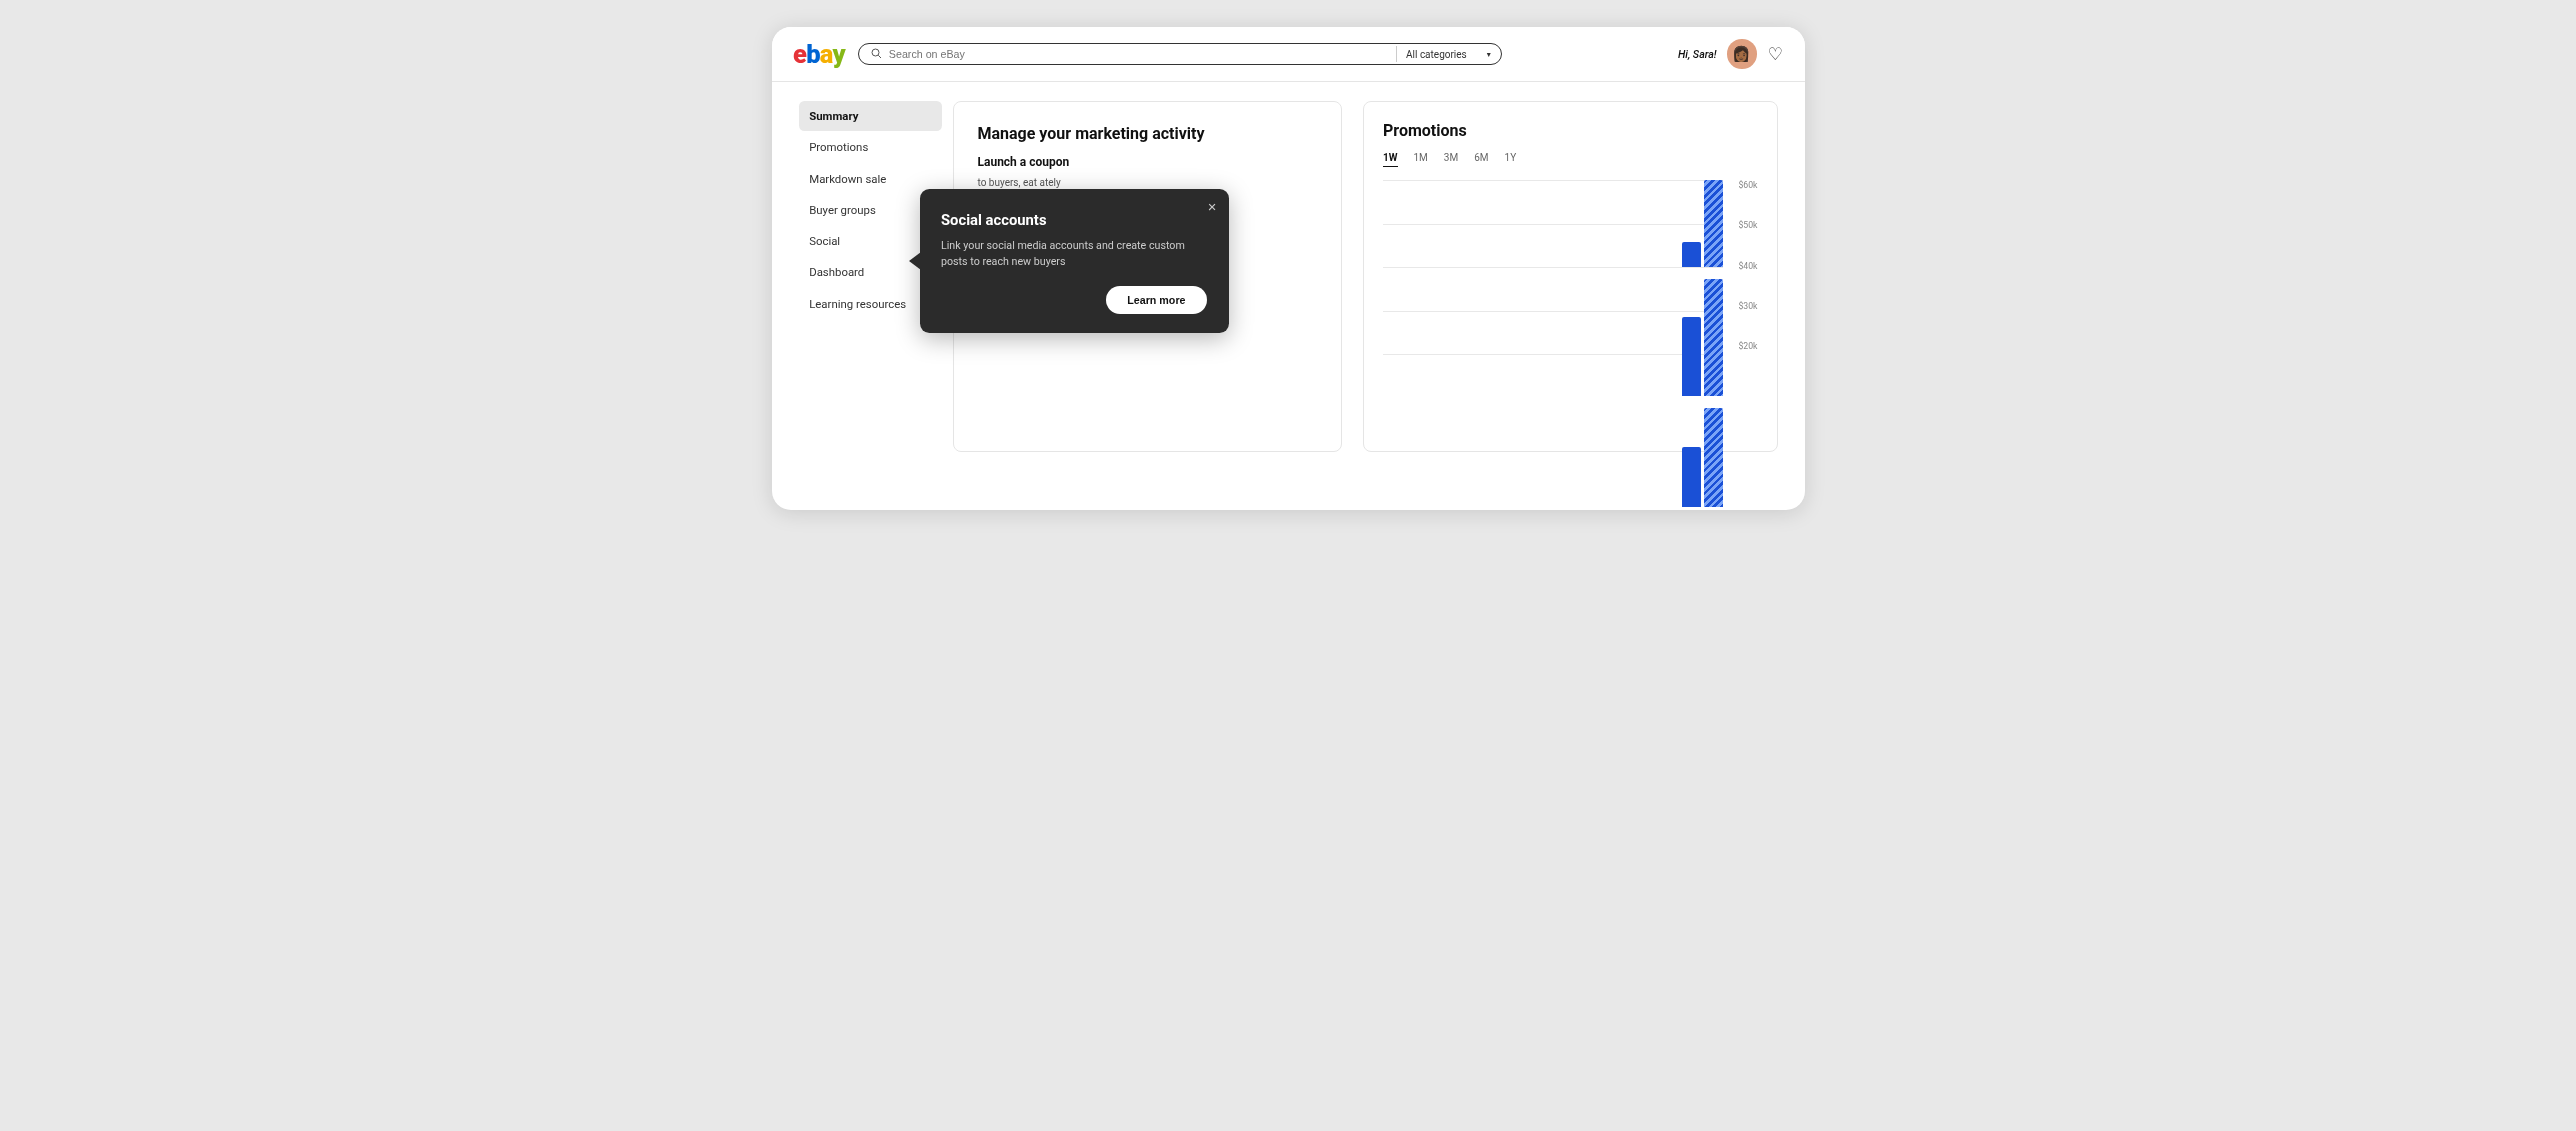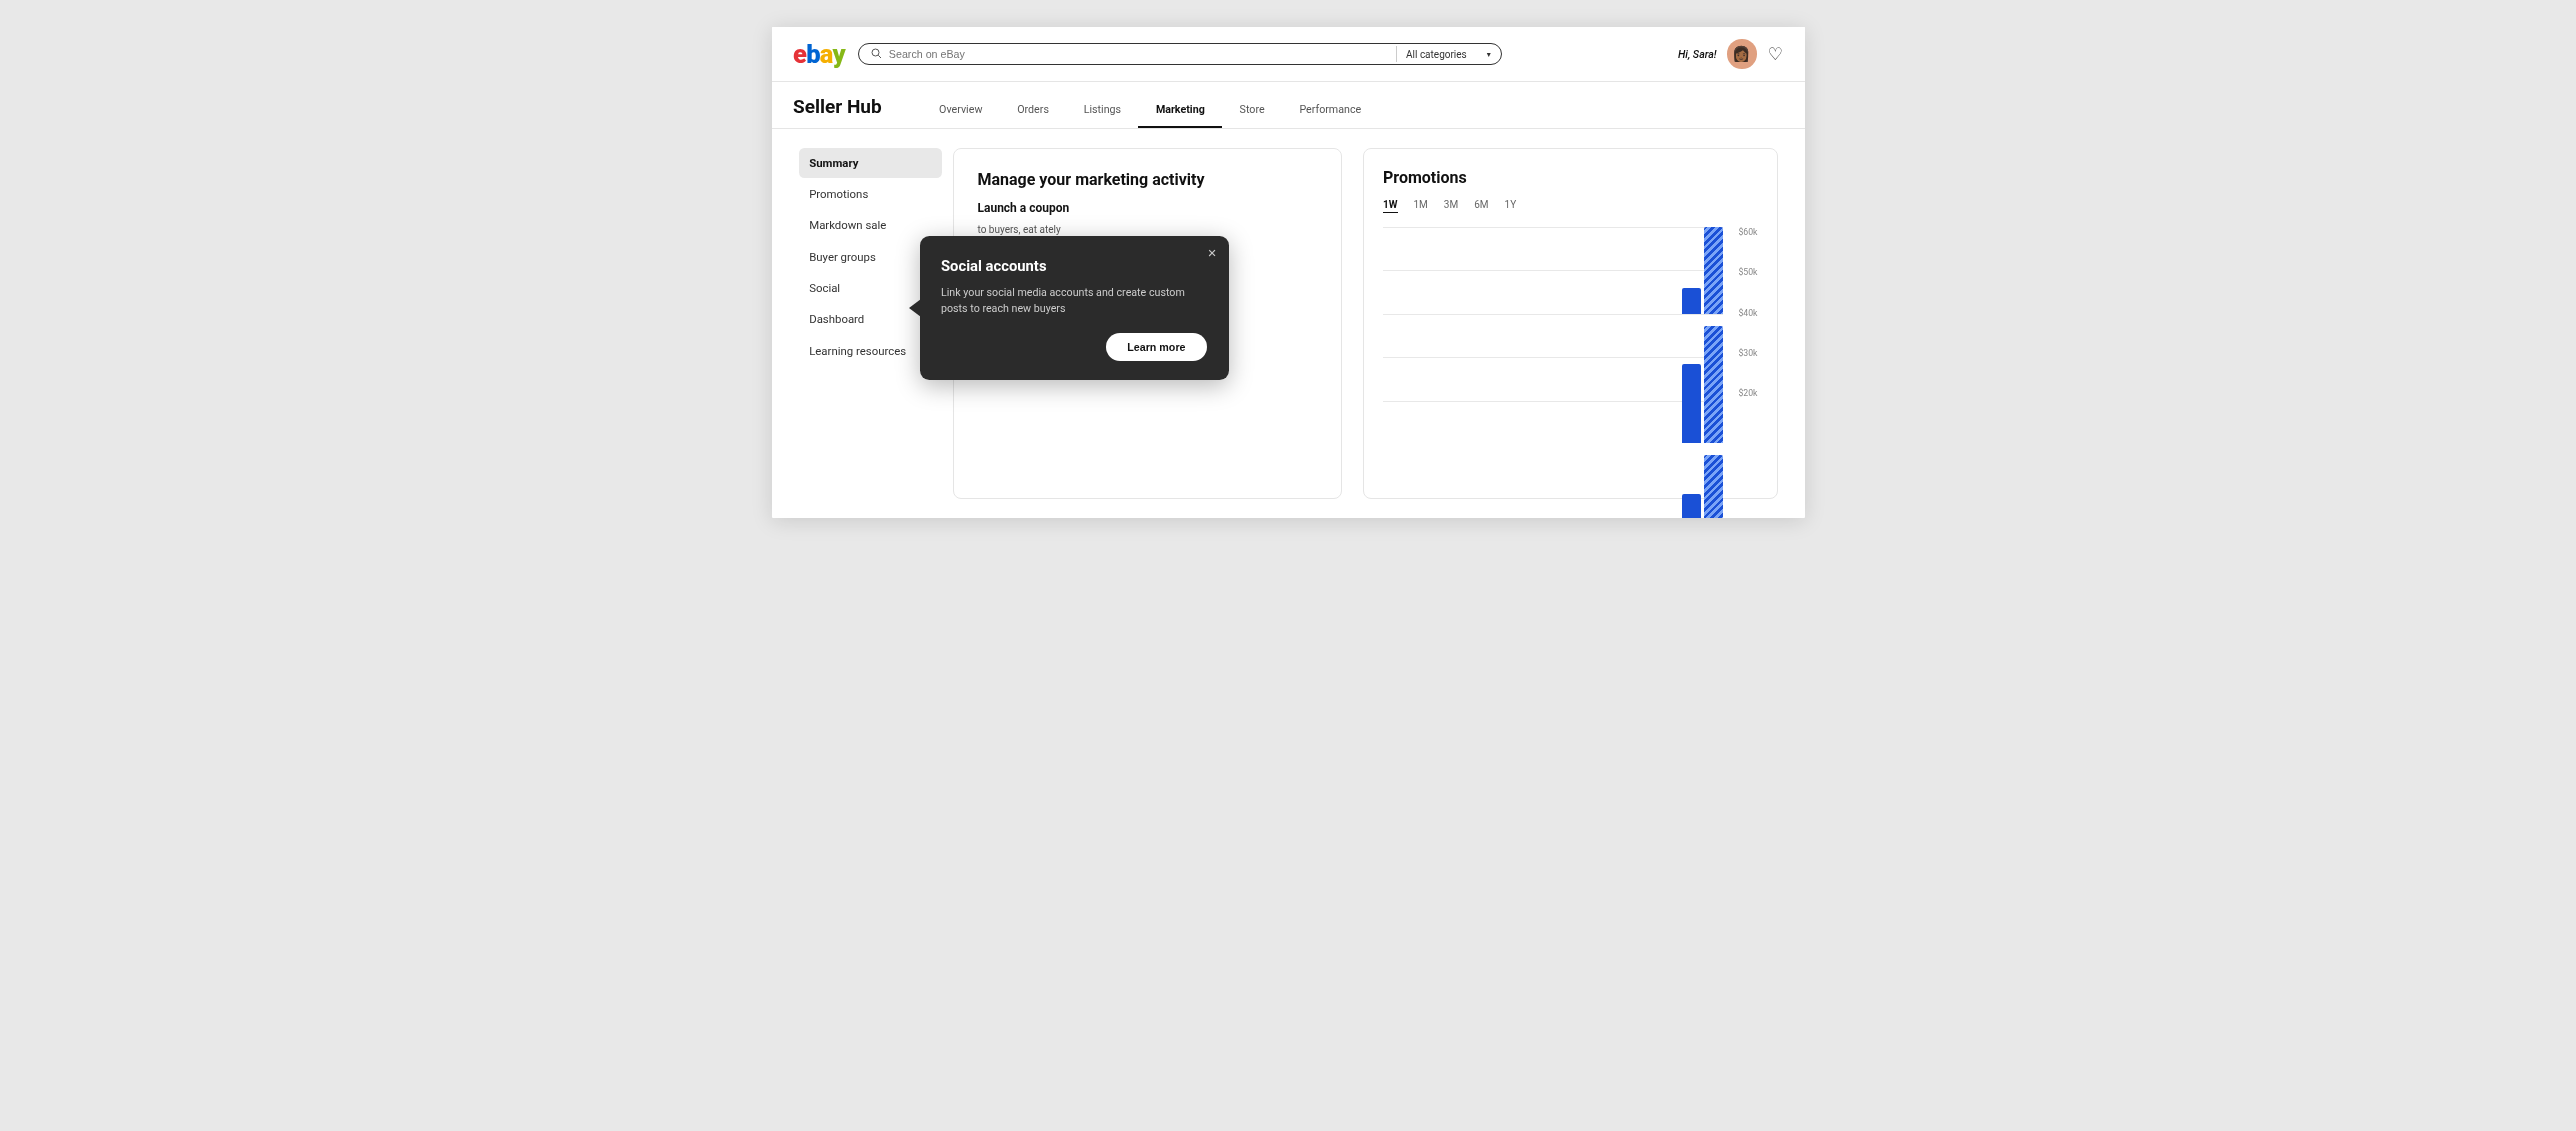--- a/index.html
+++ b/index.html
@@ -8,21 +8,21 @@
       font-family: -apple-system, BlinkMacSystemFont, 'Segoe UI', Roboto, sans-serif;
       min-height: 100vh;
       display: flex;
       justify-content: center;
       align-items: flex-start;
       padding: 27px 0;
     }
 
     .browser-window {
       background: #fff;
-      border-radius: 1px;
+      border-radius: 19px;
       width: 1033px;
       min-height: 483px;
       overflow: hidden;
       box-shadow: 0 2.7px 21.5px rgba(0,0,0,0.13);
       position: relative;
     }
 
     
     .header {
       display: flex;
@@ -395,31 +395,20 @@
       </div>
     </div>
 
     <div class="header-right">
       <span class="greeting">Hi, Sara!</span>
       <div class="avatar">👩🏾</div>
       <span class="heart-icon">♡</span>
     </div>
   </div>
 
-  <div class="seller-hub-nav">
-    <div class="seller-hub-title">Seller Hub</div>
-    <div class="nav-tabs">
-      <div class="nav-tab">Overview</div>
-      <div class="nav-tab">Orders</div>
-      <div class="nav-tab">Listings</div>
-      <div class="nav-tab active">Marketing</div>
-      <div class="nav-tab">Store</div>
-      <div class="nav-tab">Performance</div>
-    </div>
-  </div>
 
   <div class="main-content">
 
     <div class="sidebar">
       <div class="sidebar-item active">Summary</div>
       <div class="sidebar-item">Promotions</div>
       <div class="sidebar-item">Markdown sale</div>
       <div class="sidebar-item">Buyer groups</div>
       <div class="sidebar-item">Social</div>
       <div class="sidebar-item">Dashboard</div>

